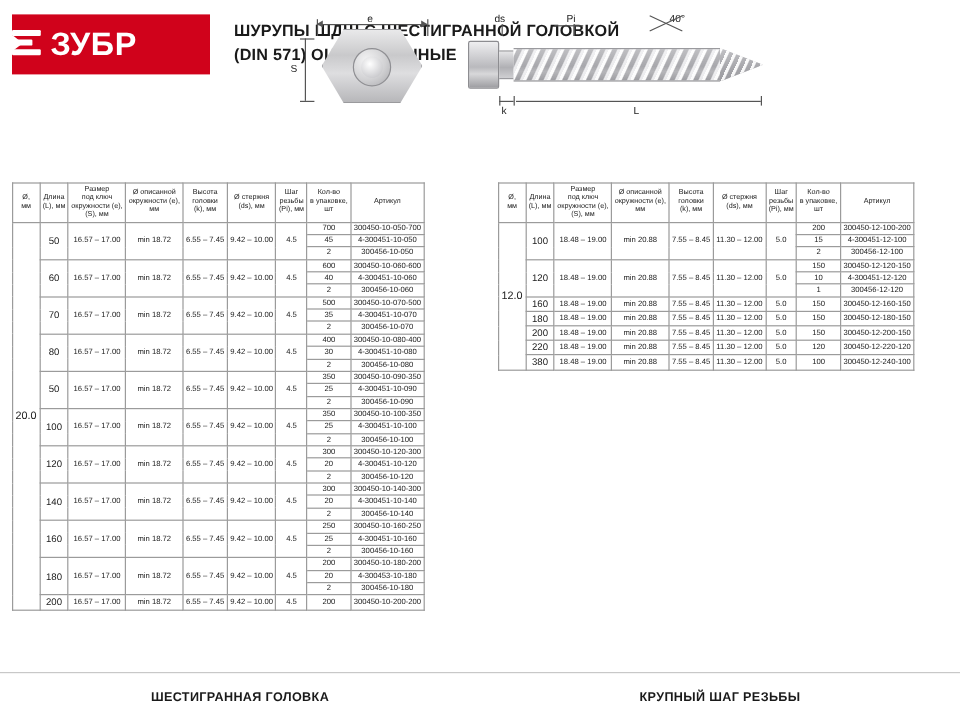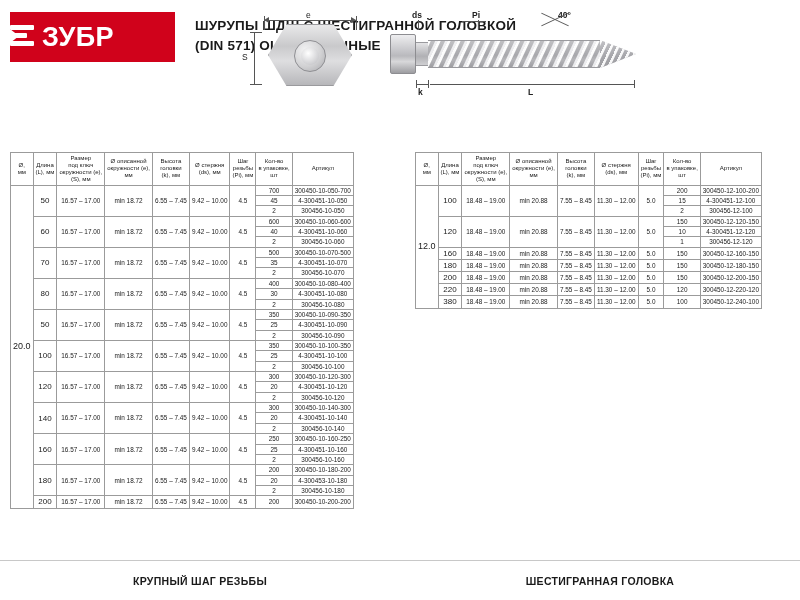--- a/index.html
+++ b/index.html
@@ -41,21 +41,21 @@
     font-family:"Liberation Sans", sans-serif;
   }
   .title-block { position:absolute; left:195px; top:18px; }
   .title-1 { font-size:13.5px; font-weight:bold; letter-spacing:.2px; }
   .title-2 { font-size:13.5px; font-weight:bold; margin-top:5px; letter-spacing:.2px; }
 
   
   .diagrams { position:relative; height:72px; }
 
   .diag-left { position:absolute; left:220px; top:-68px; width:180px; height:90px; }
-  .diag-right{ position:absolute; left:390px; top:-68px; width:380px; height:90px;font-weight:bold; }
+  .diag-right{ position:absolute; left:390px; top:-68px; width:380px; height:90px; }
 
   .dim-line { position:absolute; background:#555; }
   .dim-h { height:1px; }
   .dim-v { width:1px; }
   .dim-label { position:absolute; font-size:8.5px; color:#222; }
   .arrowL, .arrowR {
     position:absolute; width:0;height:0;
     border-top:3px solid transparent;border-bottom:3px solid transparent;
   }
   .arrowL { border-right:5px solid #555; }
@@ -524,15 +524,15 @@
             <td rowspan="1">5.0</td>
             <td>100</td>
             <td class="art">300450-12-240-100</td>
           </tr>
         </tbody>
       </table>
   </div>
 </div>
 
 <div class="footer">
+  <div>ШЕСТИГРАННАЯ ГОЛОВКА</div>
   <div>КРУПНЫЙ ШАГ РЕЗЬБЫ</div>
-  <div>ШЕСТИГРАННАЯ ГОЛОВКА</div>
 </div>
 
 </body></html>

